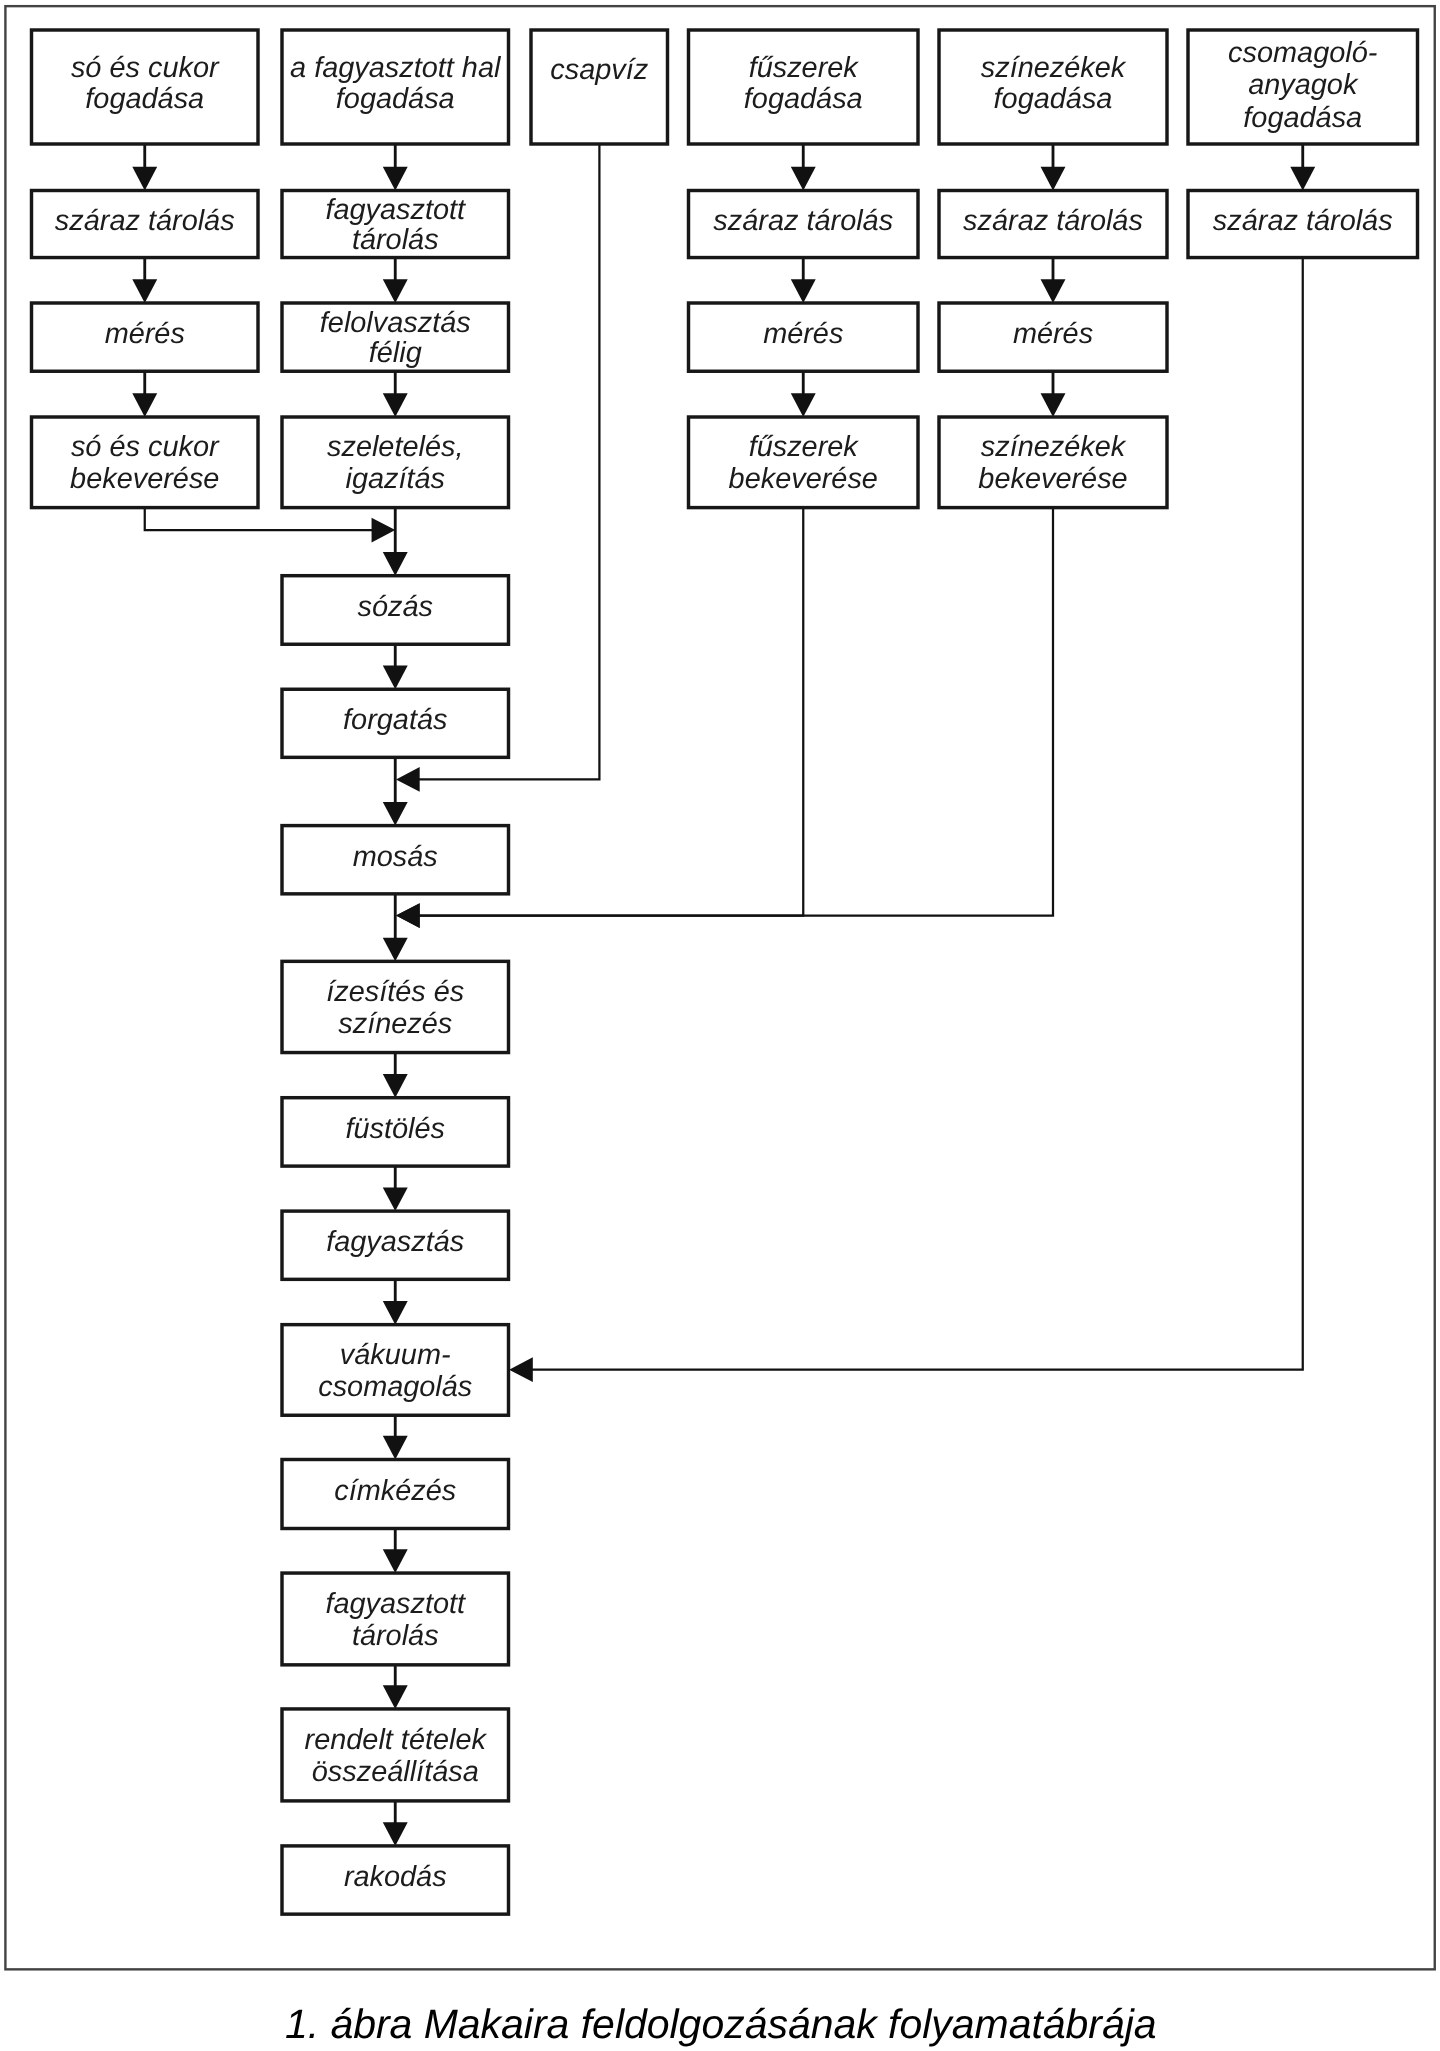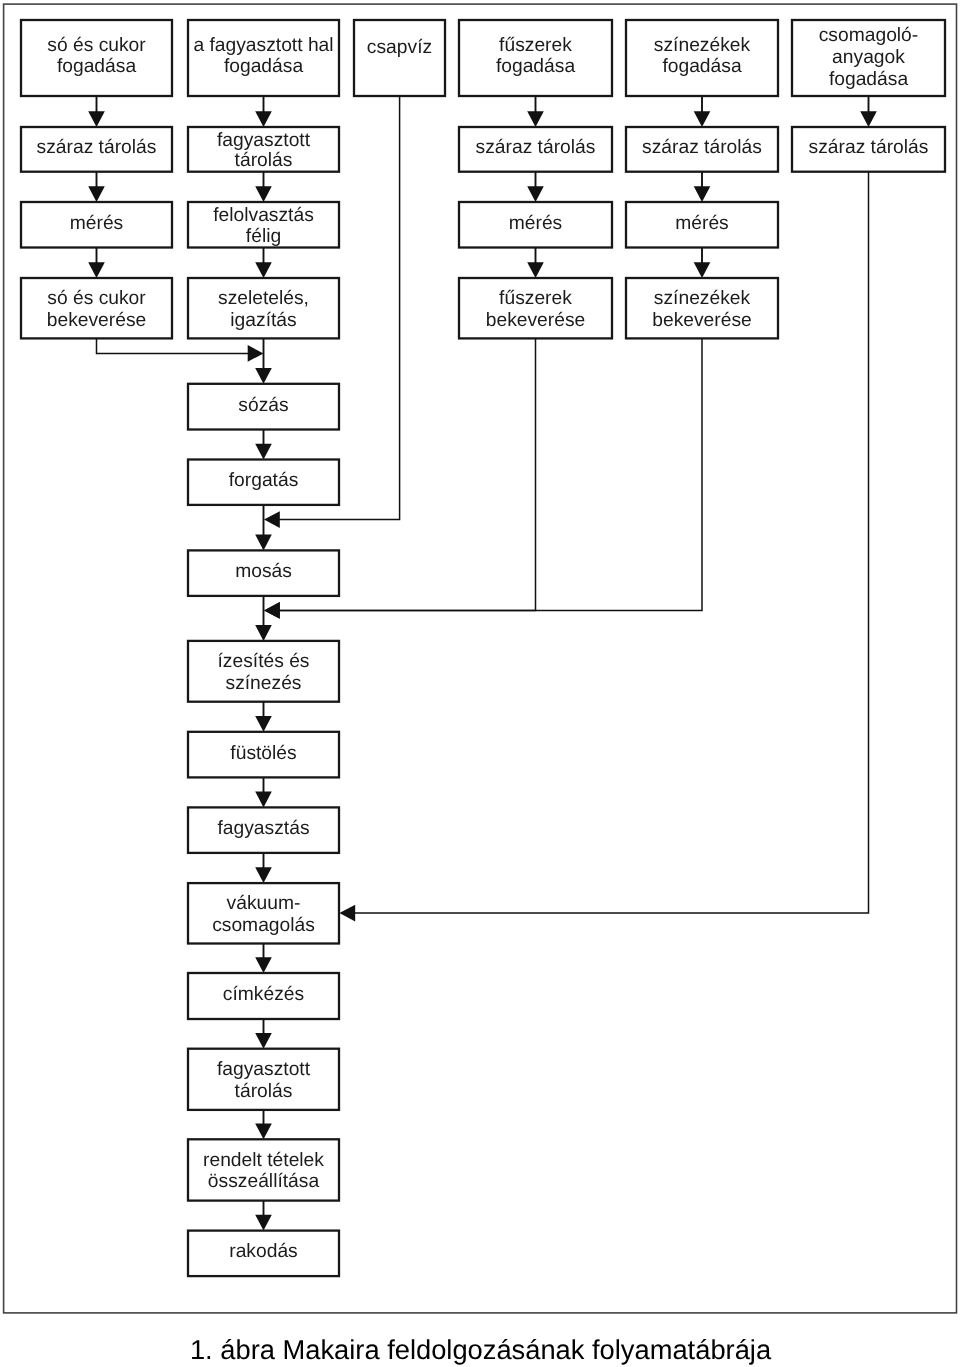--- a/index.html
+++ b/index.html
@@ -1,19 +1,19 @@
 <!DOCTYPE html>
 <html><head>
 <meta charset="utf-8">
 <title>Makaira feldolgozásának folyamatábrája</title>
 <style>
   html,body{margin:0;padding:0;background:#ffffff;}
   body{width:960px;height:1367px;overflow:hidden;
        font-family:"Liberation Sans",sans-serif;color:#1c1c1c;}
-  #stage{filter:grayscale(1);position:relative;width:960px;height:1367px;background:#ffffff;}
+  #stage{filter:grayscale(1);position:relative;width:960px;height:1367px;background:#ffffff;font-style:italic;}
   #flow{position:absolute;left:0;top:0;display:block;}
   #flow text{font-family:"Liberation Sans",sans-serif;
              -webkit-font-smoothing:antialiased;
              text-rendering:geometricPrecision;}
   .node-text{text-anchor:middle;}
   .caption-text{text-anchor:middle;}
 </style>
 </head>
 <body>
 

